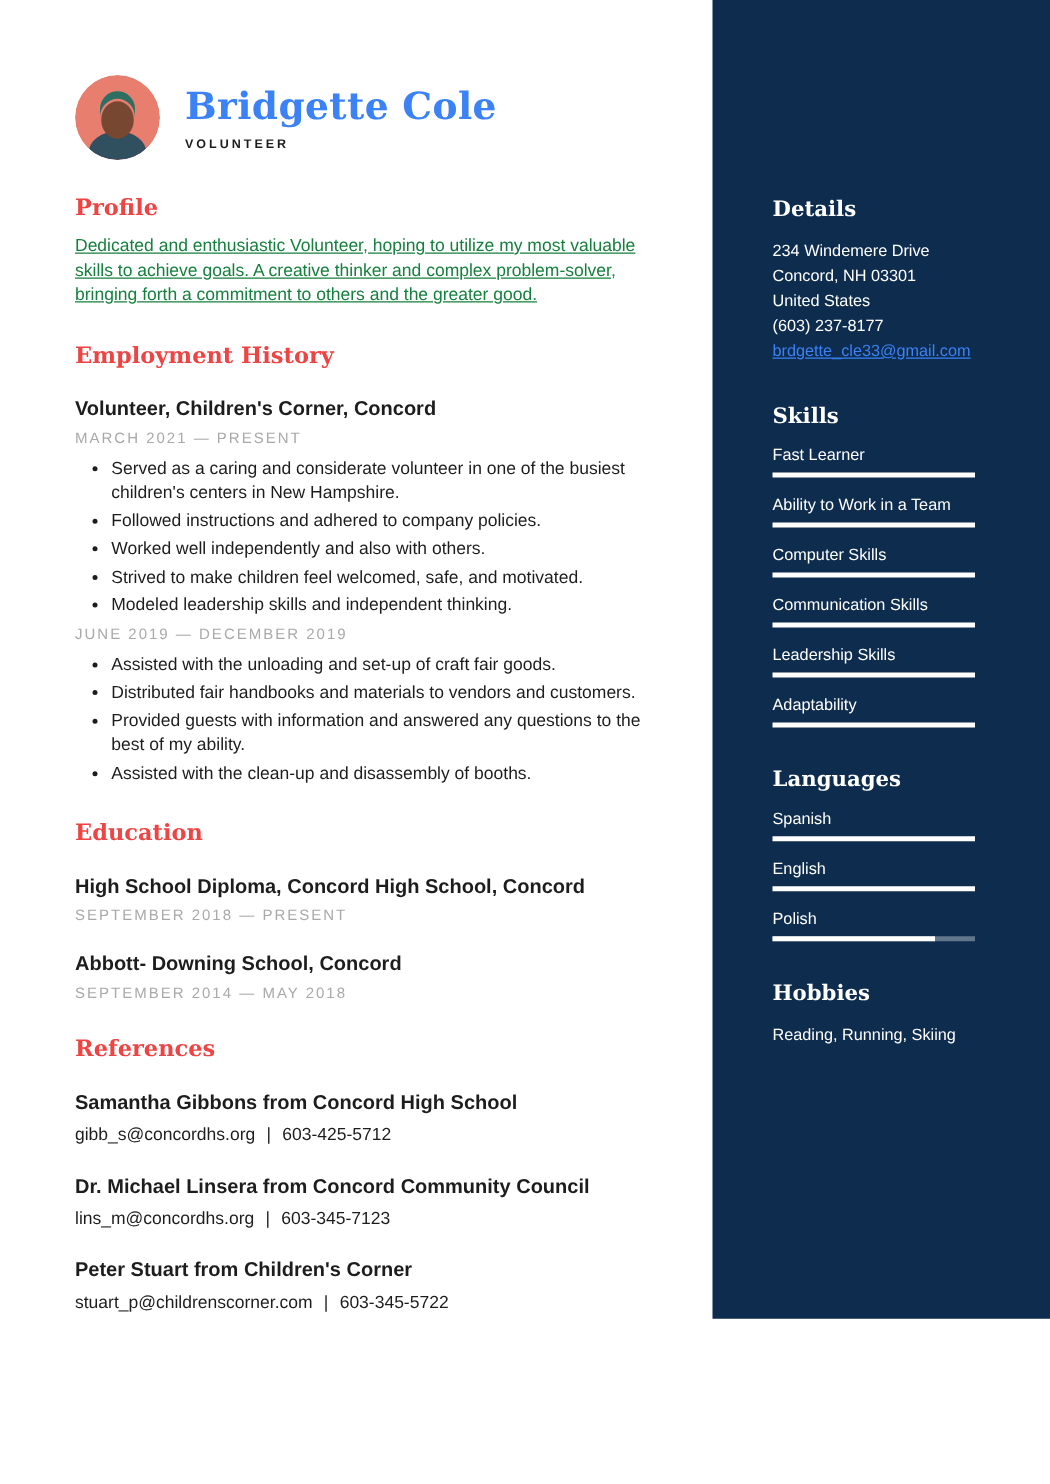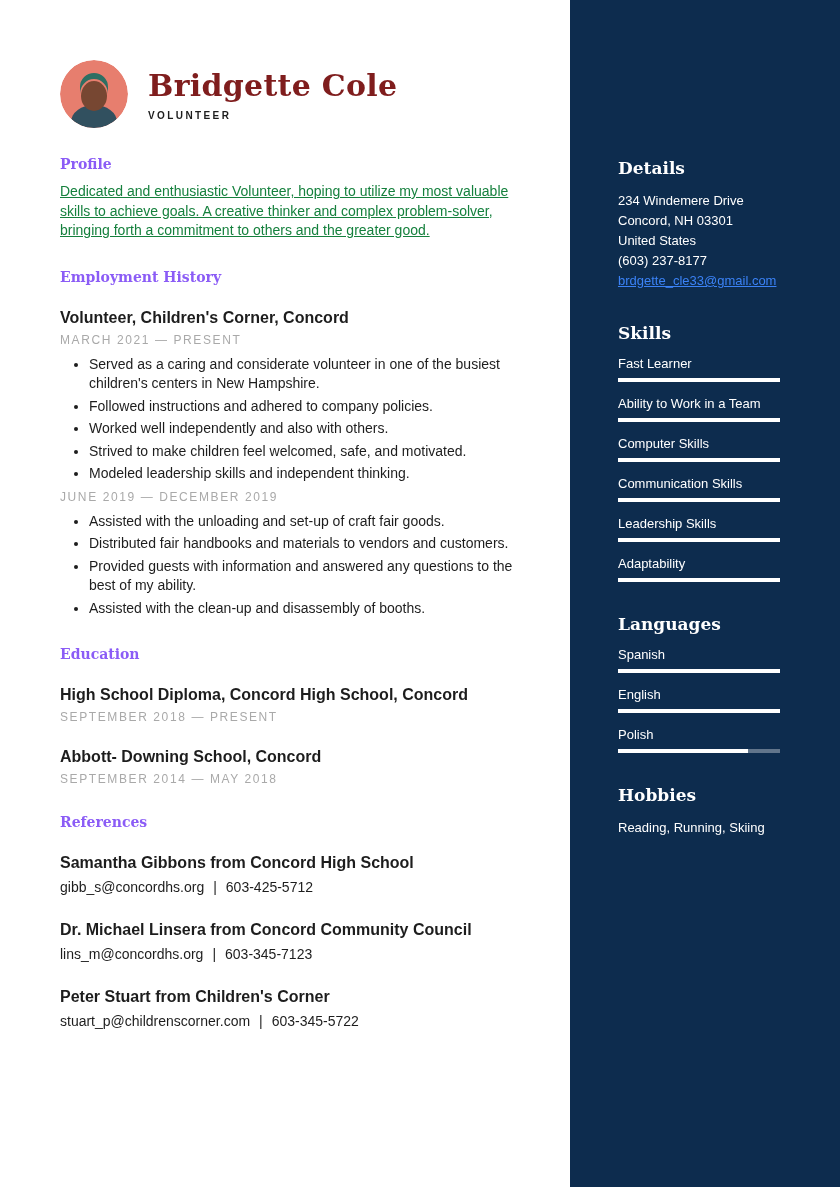--- a/index.html
+++ b/index.html
@@ -12,50 +12,50 @@
   .page { display: flex; width: 840px; height: 1187px; }
 
   
   .main { width: 570px; padding: 60px 40px 40px 60px; }
 
   .header { display: flex; align-items: center; gap: 20px; }
   .avatar { width: 68px; height: 68px; border-radius: 50%; overflow: hidden; flex: 0 0 68px; }
   .avatar svg { display: block; }
   h1 {
     font-family: "DejaVu Serif", serif;
-    font-size: 30px; font-weight: 600; letter-spacing: 0.3px; color: #7f1d1d;
+    font-size: 30px; font-weight: 600; letter-spacing: 0.3px; color: #3b82f6;
   }
   .person-title {
     margin-top: 7px; font-size: 10px; font-weight: 700;
     letter-spacing: 2.4px; color: #1d1d1d;
   }
 
   h2.section-heading {
     font-family: "DejaVu Serif", serif;
-    font-size: 14px; font-weight: 700; color: #8b5cf6;
+    font-size: 18px; font-weight: 700; color: #ef4444;
     margin-top: 28px; margin-bottom: 10px;
   }
   .body-text { font-size: 14px; line-height: 19.5px; color: #15803d; text-decoration: underline; }
 
   h3.entry-title { font-size: 16px; font-weight: 700; color: #1d1d1d; margin-top: 24px; }
   .dates {
     font-size: 12px; letter-spacing: 1.6px; color: #a9a9a9;
     margin-top: 6px; margin-bottom: 8px;
   }
   ul.bullets { padding-left: 29px; margin-top: 2px; }
   ul.bullets li { font-size: 14px; line-height: 19.5px; margin-bottom: 3px; }
 
   .edu-entry { margin-bottom: 10px; }
   .ref-entry { margin-bottom: 14px; }
   .ref-contact { font-size: 14px; line-height: 19px; margin-top: 6px; margin-bottom: 4px; }
   .ref-contact .sep { margin: 0 9px; color: #1d1d1d; }
 
   
   .sidebar {
-    width: 270px; height: 1187px;
+    width: 270px; height: 1055px;
     background: #0d2c4e; color: #ffffff;
     padding: 158px 60px 40px 48px;
   }
   .sidebar h2.side-heading {
     font-family: "DejaVu Serif", serif;
     font-size: 17px; font-weight: 700; color: #ffffff;
     margin-bottom: 13px;
   }
   .side-section { margin-bottom: 32px; }
   .detail-line { font-size: 13px; line-height: 20px; color: #ffffff; }

